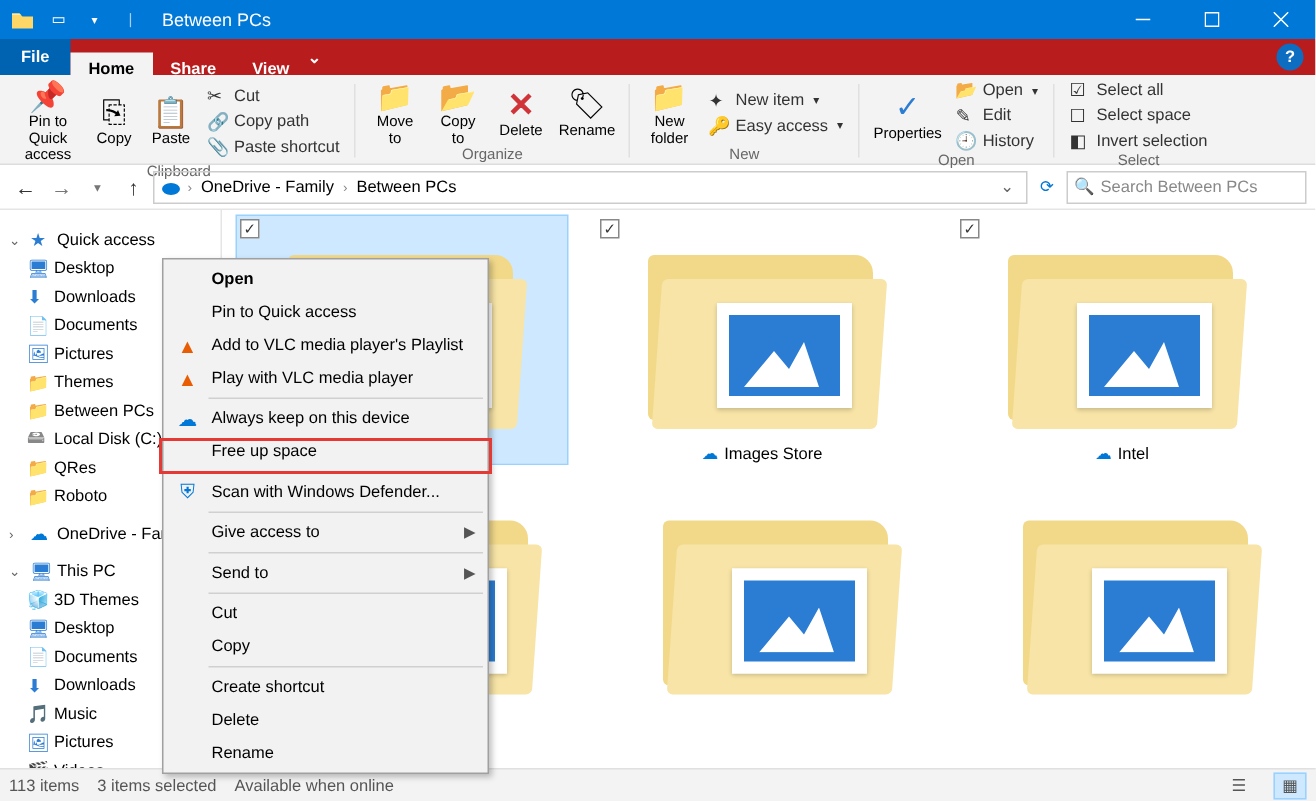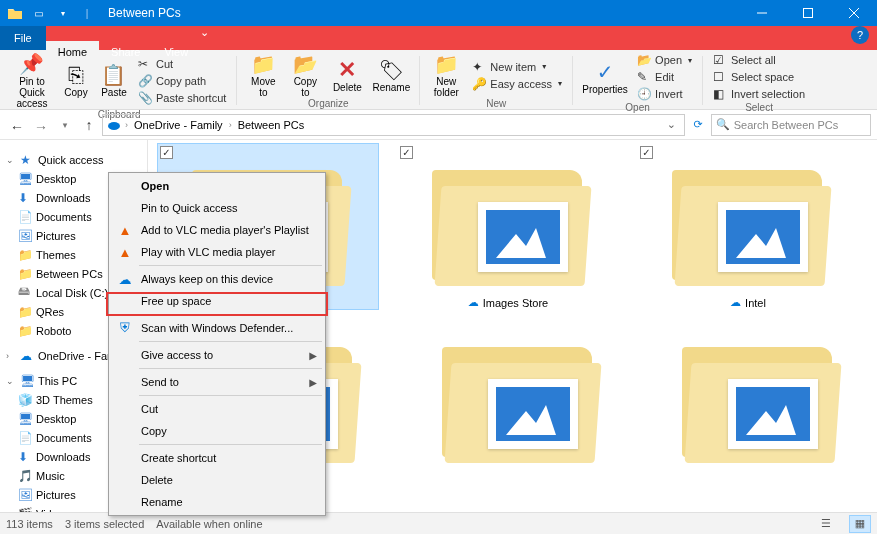--- a/index.html
+++ b/index.html
@@ -8,21 +8,21 @@
 
 .titlebar { height: 26px; background: #0078d7; color: #fff; display: flex; align-items: center; }
 .titlebar .sys-icons { display: flex; gap: 2px; padding: 0 4px; }
 .titlebar .tb-icon { width: 22px; height: 22px; display: flex; align-items: center; justify-content: center; font-size: 10px; }
 .titlebar .title-text { padding-left: 6px; font-size: 12px; }
 .titlebar .spacer { flex: 1; }
 .titlebar .win-controls { display: flex; }
 .titlebar .win-btn { width: 46px; height: 26px; display: flex; align-items: center; justify-content: center; color: #fff; }
 
 
-.menutabs { height: 24px; background: #ef4444; display: flex; align-items: flex-start; }
+.menutabs { height: 24px; background: #b91c1c; display: flex; align-items: center; font-weight: bold; }
 .menutabs .file-tab { background: #0063b1; color: #fff; padding: 4px 14px; height: 24px; display: flex; align-items: center; }
 .menutabs .tab { padding: 4px 12px; height: 22px; display: flex; align-items: center; color: #fff; margin-top: 15px; }
 .menutabs .tab.active { background: #f3f3f3; color: #000; }
 .menutabs .help { margin-left: auto; margin-right: 8px; width: 18px; height: 18px; border-radius: 50%; background: #0d6dc1; color: #fff; display: flex; align-items: center; justify-content: center; }
 .menutabs .chevron { color: #fff; padding-right: 6px; }
 
 
 .ribbon { height: 60px; background: #f3f3f3; border-bottom: 1px solid #ddd; display: flex; align-items: stretch; padding: 2px 4px 0 4px; }
 .ribbon-group { display: flex; flex-direction: column; align-items: center; padding: 0 4px; }
 .ribbon-group .controls { display: flex; align-items: center; gap: 2px; flex: 1; }
@@ -229,21 +229,21 @@
             <span class="ico">📂</span>
             <span>Open</span>
             <span style="font-size:8px;margin-left:2px">▾</span>
           </div>
         <div class="ribbon-small">
             <span class="ico">✎</span>
             <span>Edit</span>
           </div>
         <div class="ribbon-small">
             <span class="ico">🕘</span>
-            <span>Invert</span>
+            <span>History</span>
           </div>
       </div>
     </div>
     <div class="label">Open</div>
   </div>
   <div class="ribbon-sep"></div>
   <div class="ribbon-group">
     <div class="controls">
       <div class="ribbon-small-col">
         <div class="ribbon-small">

